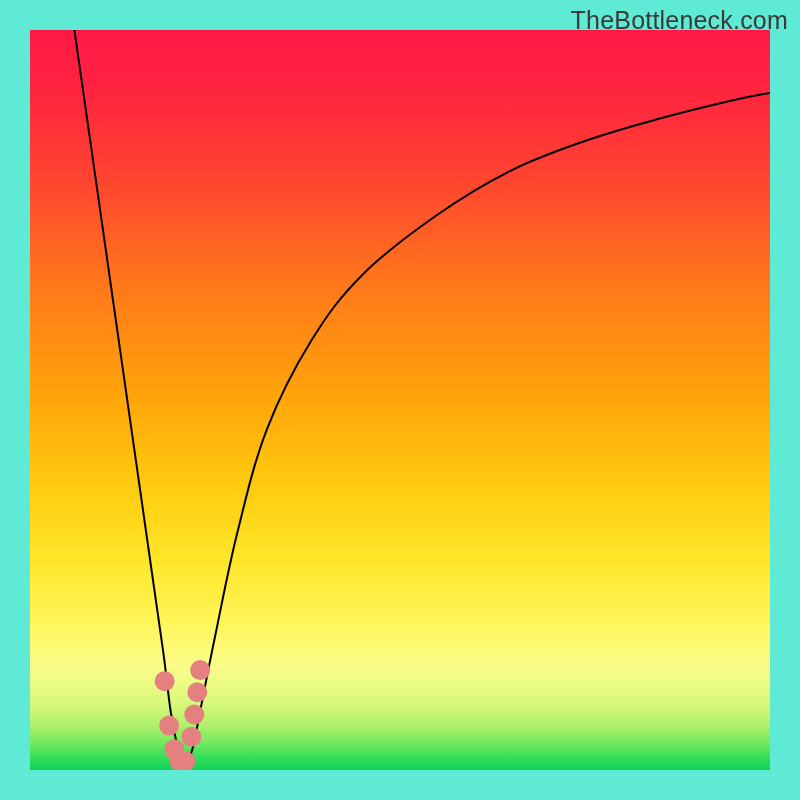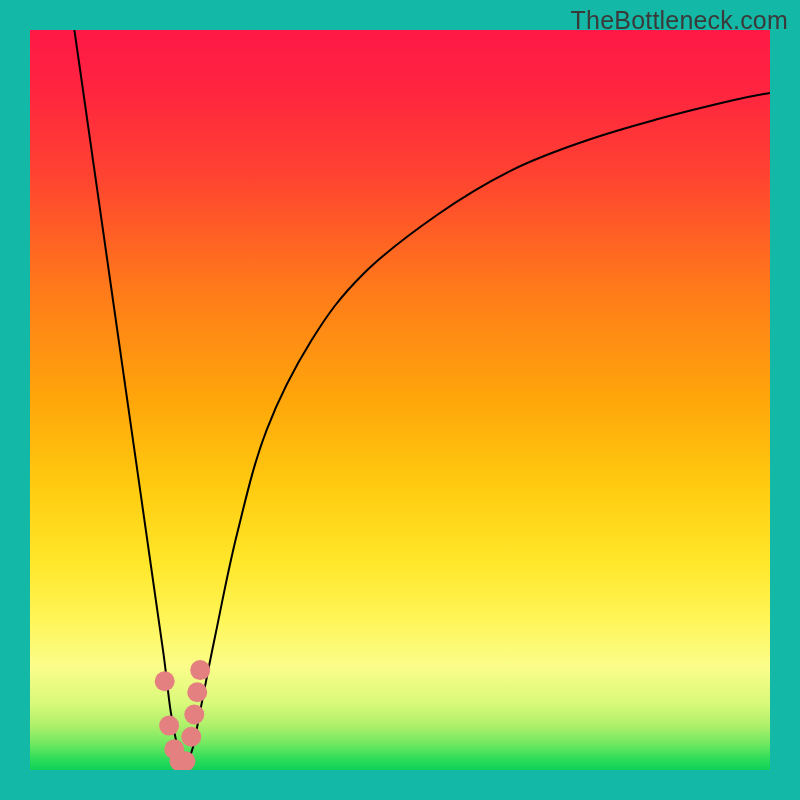--- a/index.html
+++ b/index.html
@@ -10,21 +10,21 @@
     background: #000;
     overflow: hidden;
     font-family: Arial, Helvetica, sans-serif;
   }
   .frame {
     position: absolute;
     left: 0;
     top: 0;
     width: 800px;
     height: 800px;
-    background: #14b8a6;
+    background: #5eead4;
   }
   .plot {
     position: absolute;
     left: 30px;
     top: 30px;
     width: 740px;
     height: 740px;
     overflow: hidden;
   }
   .gradient {

